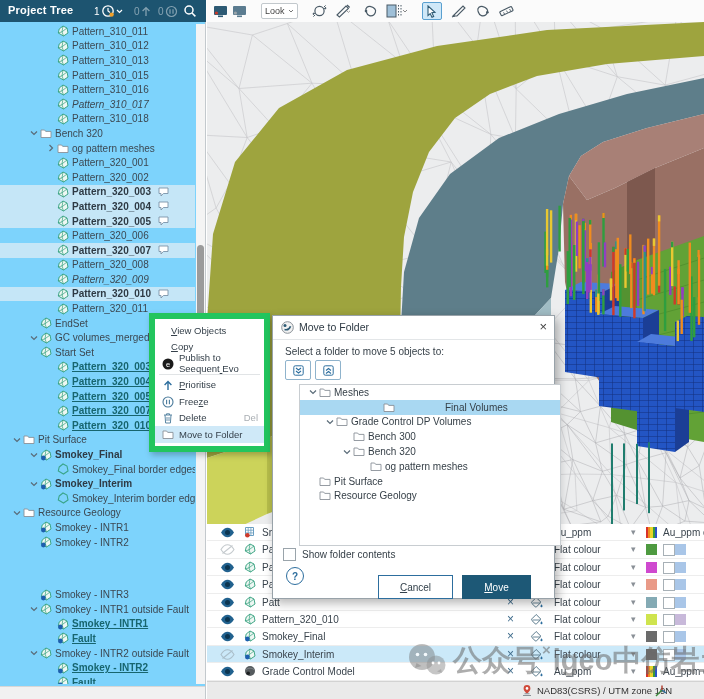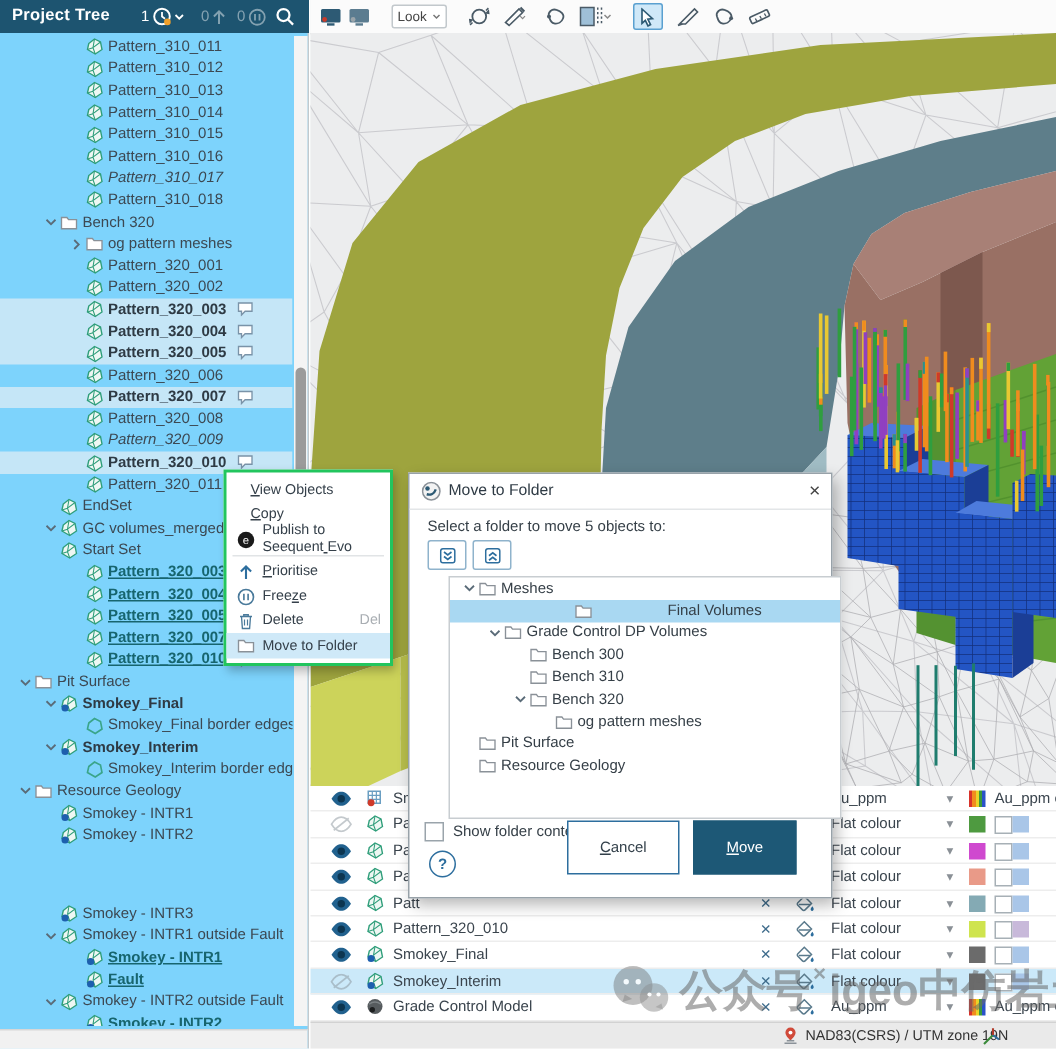--- a/index.html
+++ b/index.html
@@ -27,21 +27,21 @@
 
   
   #viewport{position:absolute;left:207px;top:0;width:497px;height:524px;background:#ecedee;border-bottom:1px solid #c4c4c4;box-sizing:border-box;}
   #vp-toolbar{position:absolute;left:0;top:0;width:497px;height:22px;background:#fbfbfb;border-bottom:1px solid #d9d9d9;display:flex;align-items:center;}
   .vt{height:16px;display:flex;align-items:center;justify-content:center;flex:none;}
   .vt.seltool{background:#cfe8f8;border:1px solid #5aa0d0;border-radius:2px;}
   #look-box{border:1px solid #c2c8cc;border-radius:2px;background:#fff;font-size:9px;color:#444;padding:0 3px;height:14px;display:flex;align-items:center;gap:3px;}
   #scene{position:absolute;left:0;top:22px;}
 
   
-  #context-menu{position:absolute;left:149px;top:313px;width:109px;background:#fff;border:2px solid #22c55e;box-shadow:2px 3px 6px rgba(0,0,0,.25);font-size:9.5px;color:#35404a;padding:3px 0;z-index:30;}
+  #context-menu{position:absolute;left:149px;top:313px;width:109px;background:#fff;border:6px solid #22c55e;box-shadow:2px 3px 6px rgba(0,0,0,.25);font-size:9.5px;color:#35404a;padding:3px 0;z-index:30;}
   .mitem{height:16.5px;display:flex;align-items:center;position:relative;padding-left:24px;}
   .mitem.noicon{padding-left:16px;}
   .mitem .mico{position:absolute;left:6px;top:2px;width:13px;height:13px;display:flex;align-items:center;justify-content:center;}
   .mitem.hl{background:#cfe9f8;}
   .mitem .short{position:absolute;right:6px;color:#a9aeb3;}
   .msep{height:1px;background:#e1e4e6;margin:2px 4px;}
   .mitem u{text-decoration:underline;}
 
   
   #move-dialog{position:absolute;left:272px;top:315px;width:281px;height:282px;background:#fff;border:1px solid #98a2a9;box-shadow:3px 4px 10px rgba(0,0,0,.3);z-index:40;font-size:10px;color:#353f47;}
@@ -50,21 +50,21 @@
   #dlg-logo{position:absolute;left:8px;top:5px;}
   #dlg-close{position:absolute;right:7px;top:3px;font-size:13px;color:#444;cursor:default;}
   #dlg-prompt{position:absolute;left:12px;top:30px;}
   .dlg-sqbtn{position:absolute;top:44px;width:24px;height:18px;border:1px solid #8fb3cc;border-radius:2px;background:#fff;display:flex;align-items:center;justify-content:center;}
   #dlg-treebox{position:absolute;left:26px;top:68px;width:260px;height:160px;border:1px solid #c8cdd1;background:#fff;overflow:hidden;}
   .drow{height:14.8px;display:flex;align-items:center;position:relative;white-space:nowrap;}
   .drow.dsel{background:#a9d8f2;}
   #dlg-check{position:absolute;left:10px;top:232px;display:flex;align-items:center;gap:6px;}
   .cbox{width:11px;height:11px;border:1px solid #9aa4ab;background:#fff;flex:none;}
   #dlg-help{position:absolute;left:13px;top:251px;width:16px;height:16px;border:1.4px solid #2d6e9e;border-radius:50%;color:#2d6e9e;font-size:10px;display:flex;align-items:center;justify-content:center;font-weight:bold;}
-  .dlg-btn{position:absolute;top:231px;height:36px;box-sizing:border-box;font-size:10px;display:flex;align-items:center;justify-content:center;}
+  .dlg-btn{position:absolute;top:259px;height:24px;box-sizing:border-box;font-size:10px;display:flex;align-items:center;justify-content:center;}
   #btn-cancel{left:105px;width:75px;background:#fff;border:1px solid #2d6e9e;color:#33404a;}
   #btn-move{left:189px;width:69px;background:#1d5876;border:1px solid #1d5876;color:#fff;}
   .dlg-btn u{text-decoration:underline;}
 
   
   #layers-panel{position:absolute;left:207px;top:524px;width:497px;height:157px;background:#fff;}
   .lrow{height:17.4px;position:relative;border-bottom:1px solid #ededed;font-size:10px;color:#3a444d;box-sizing:border-box;}
   .lrow.hl{background:#cbe9f9;}
   .labs{position:absolute;white-space:nowrap;}
   .l-eye{left:13px;top:3px;}
@@ -152,30 +152,20 @@
         </div>
         <div class="trow" style="padding-left: 44px;">
           <span class="chevslot"></span>
           <span class="ticon">
             <svg width="12" height="12" viewBox="0 0 12 12">
               <path d="M2.2 4L6 1l4 2 1 5-4.5 3L1.3 8z" fill="#eef7f3" stroke="#2f9e7a" stroke-width=".9"></path>
               <path d="M6 1L5 6.8M5 6.8L1.3 8M5 6.8l5-3.8M5 6.8l1.5 4.2" stroke="#2f9e7a" stroke-width=".7" fill="none"></path>
             </svg>
           </span>
           <span class="tlabel">Pattern_310_013</span>
-        </div>
-        <div class="trow" style="padding-left: 44px;">
-          <span class="chevslot"></span>
-          <span class="ticon">
-            <svg width="12" height="12" viewBox="0 0 12 12">
-              <path d="M2.2 4L6 1l4 2 1 5-4.5 3L1.3 8z" fill="#eef7f3" stroke="#2f9e7a" stroke-width=".9"></path>
-              <path d="M6 1L5 6.8M5 6.8L1.3 8M5 6.8l5-3.8M5 6.8l1.5 4.2" stroke="#2f9e7a" stroke-width=".7" fill="none"></path>
-            </svg>
-          </span>
-          <span class="tlabel">Pattern_310_014</span>
         </div>
         <div class="trow" style="padding-left: 44px;">
           <span class="chevslot"></span>
           <span class="ticon">
             <svg width="12" height="12" viewBox="0 0 12 12">
               <path d="M2.2 4L6 1l4 2 1 5-4.5 3L1.3 8z" fill="#eef7f3" stroke="#2f9e7a" stroke-width=".9"></path>
               <path d="M6 1L5 6.8M5 6.8L1.3 8M5 6.8l5-3.8M5 6.8l1.5 4.2" stroke="#2f9e7a" stroke-width=".7" fill="none"></path>
             </svg>
           </span>
           <span class="tlabel">Pattern_310_015</span>
@@ -992,29 +982,20 @@
         <div class="drow" style="padding-left: 40px;">
           <span class="chevslot"></span>
           <span class="ticon">
             <svg width="12" height="11" viewBox="0 0 12 11">
               <path d="M1 2h3.6l1.1 1.4H11V9.5H1z" fill="#fff" stroke="#8a9198" stroke-width=".9"></path>
             </svg>
           </span>
           <span class="tlabel">Bench 300</span>
         </div>
         <div class="drow" style="padding-left: 40px;">
-          <span class="chevslot"></span>
-          <span class="ticon">
-            <svg width="12" height="11" viewBox="0 0 12 11">
-              <path d="M1 2h3.6l1.1 1.4H11V9.5H1z" fill="#fff" stroke="#8a9198" stroke-width=".9"></path>
-            </svg>
-          </span>
-          <span class="tlabel">Bench 310</span>
-        </div>
-        <div class="drow" style="padding-left: 40px;">
           <span class="chevslot">
             <svg width="8" height="6" viewBox="0 0 8 6">
               <path d="M1 1.5l3 3 3-3" stroke="#5a6b78" stroke-width="1.2" fill="none"></path>
             </svg>
           </span>
           <span class="ticon">
             <svg width="12" height="11" viewBox="0 0 12 11">
               <path d="M1 2h3.6l1.1 1.4H11V9.5H1z" fill="#fff" stroke="#8a9198" stroke-width=".9"></path>
             </svg>
           </span>

